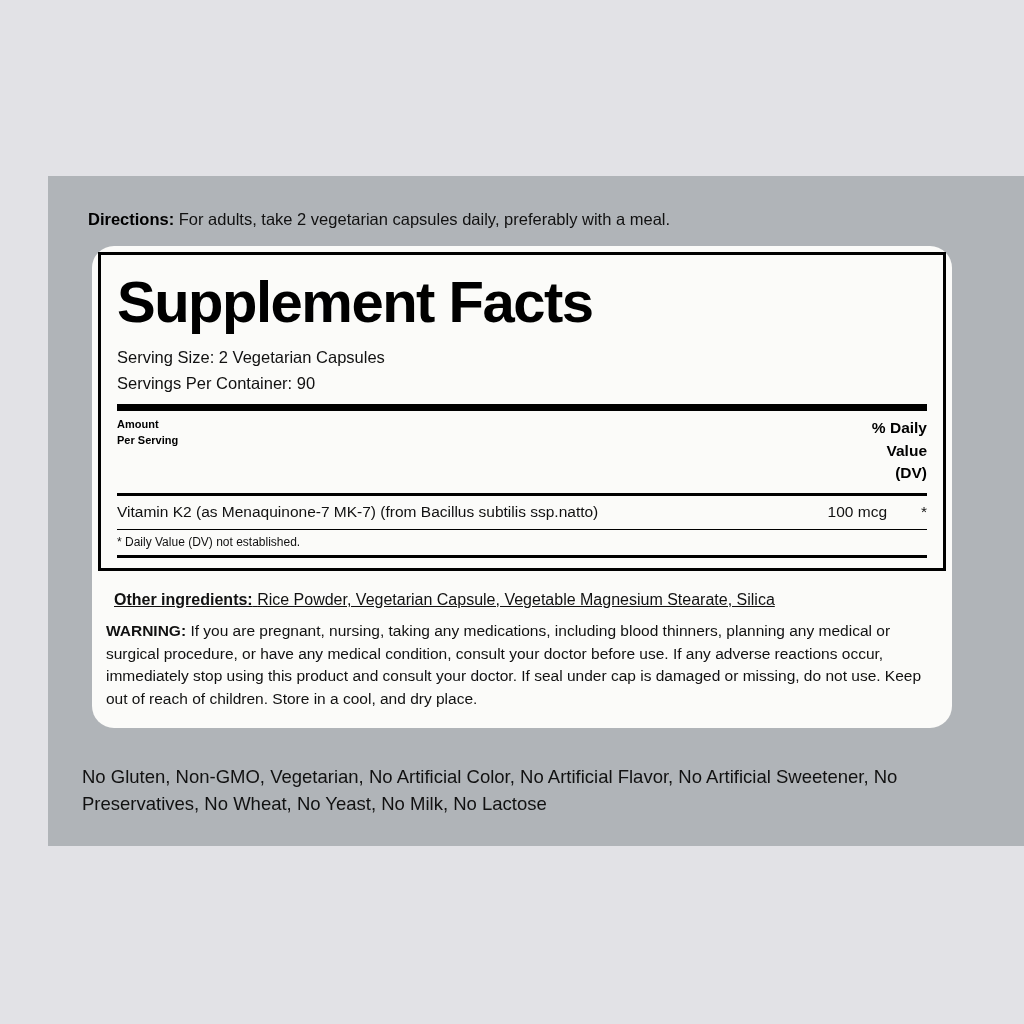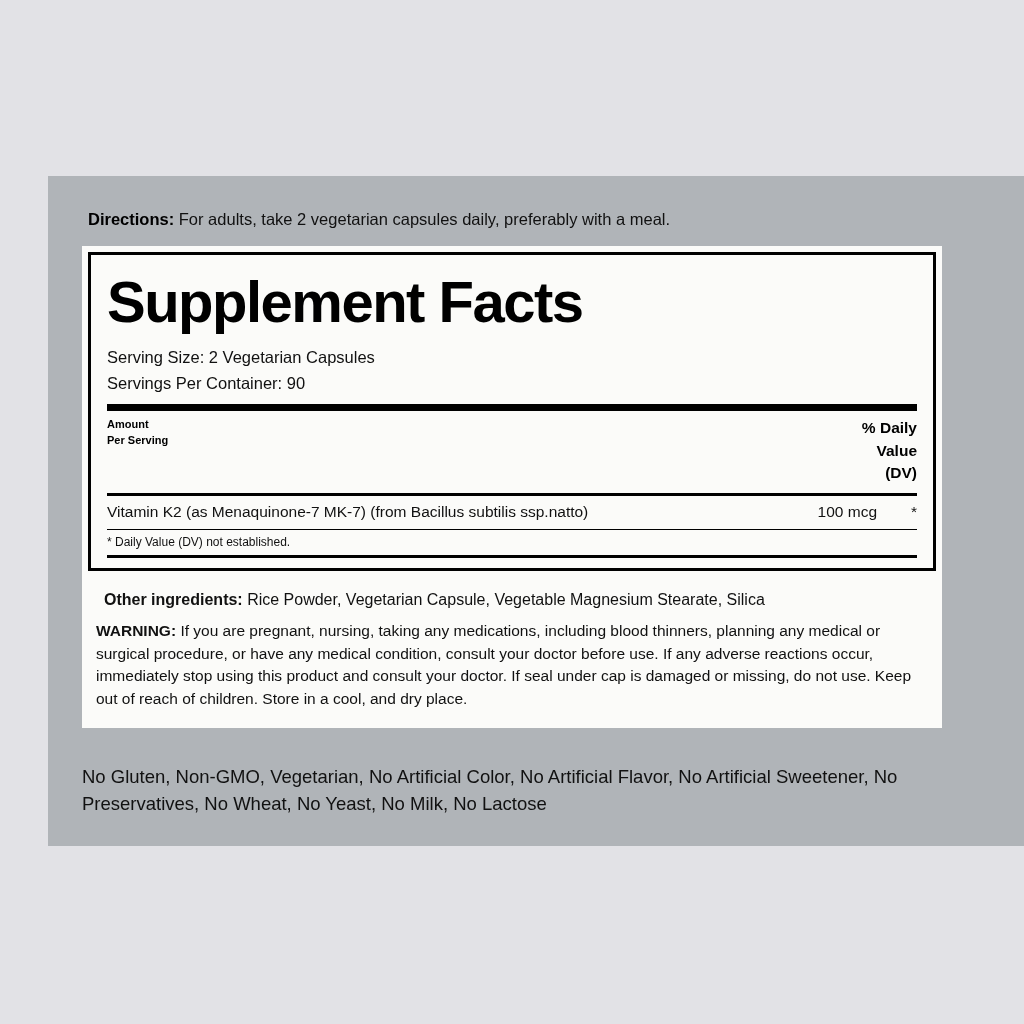--- a/index.html
+++ b/index.html
@@ -33,26 +33,27 @@
     color: #111;
     line-height: 1.3;
   }
   .directions-line .lead {
     font-weight: bold;
     color: #000;
   }
 
   .facts-box {
     position: absolute;
-    left: 34px;
+    left: 44px;
     top: 70px;
     width: 860px;
     background: #fbfbf9;
     box-sizing: border-box;
     padding: 0;
+    border-radius: 22px;
   }
 
   .facts-inner {
     border: 3px solid #000;
     margin: 6px;
     padding: 14px 16px 10px 16px;
     box-sizing: border-box;
   }
 
   .facts-title {
@@ -126,20 +127,21 @@
     font-size: 12px;
     color: #111;
     padding: 5px 0 6px 0;
   }
 
   .other-ing {
     font-size: 16px;
     color: #111;
     padding: 12px 22px 0 22px;
     line-height: 1.35;
+    text-decoration: underline;
   }
   .other-ing .lead {
     font-weight: bold;
   }
 
   .warning {
     font-size: 15.5px;
     color: #111;
     padding: 10px 22px 18px 14px;
     line-height: 1.45;

